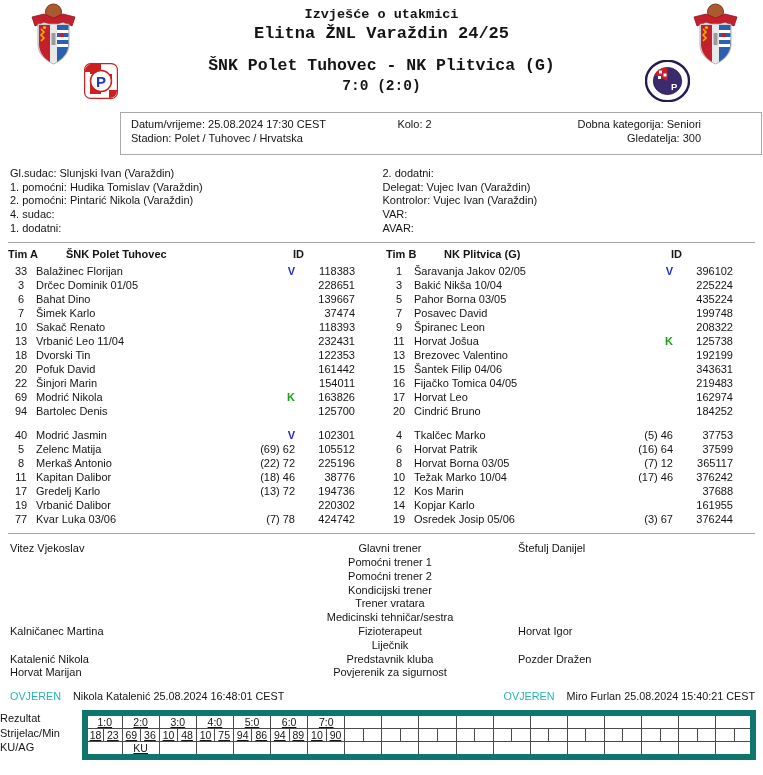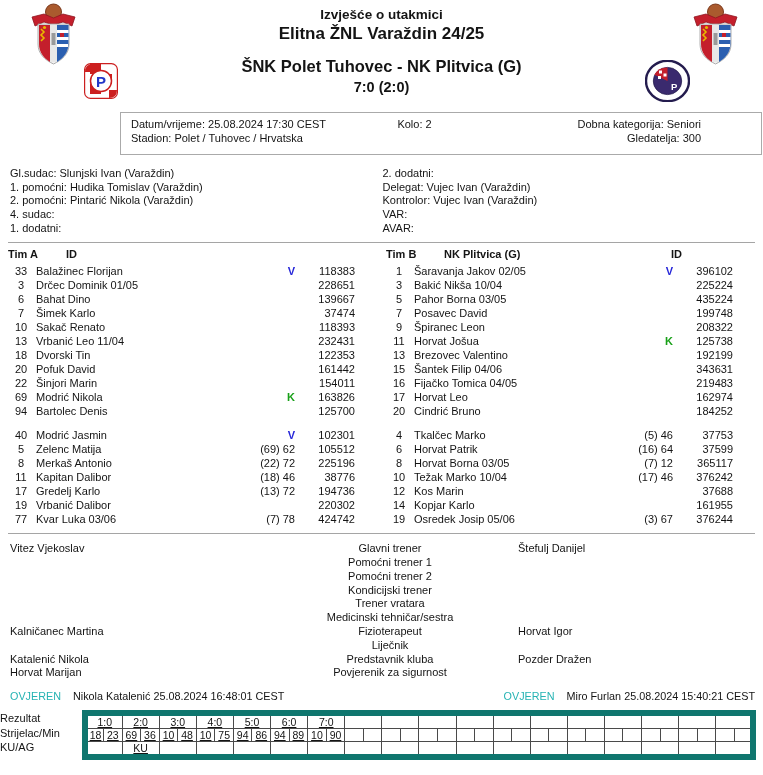--- a/index.html
+++ b/index.html
@@ -1,21 +1,21 @@
 <!DOCTYPE html>
 <html style="--v-col: #2626d8; --k-col: #18a018; --ovj-col: #25b3b3;"><head>
 <meta charset="utf-8">
 <style>
   html,body{margin:0;padding:0;background:#fff;}
   .page{width:763px;height:775px;position:relative;overflow:hidden;background:#fff;
         font-family:"Liberation Sans",sans-serif;font-size:11px;color:#141414;}
 
   
   .header{position:relative;height:108px;}
-  .h-center{text-align:center;padding-top:7px;}
+  .h-center{text-align:center;padding-top:7px;font-family:Liberation Mono, monospace;}
   .h-title{font-size:13.5px;font-weight:bold;}
   .h-comp{font-size:17px;font-weight:bold;margin-top:2px;}
   .h-match{font-size:16.5px;font-weight:bold;margin-top:13px;}
   .h-score{font-size:14.5px;font-weight:bold;margin-top:3px;}
   .crest-left{position:absolute;left:30px;top:3px;}
   .logo-home{position:absolute;left:84px;top:63px;}
   .crest-right{position:absolute;left:692px;top:3px;}
   .logo-away{position:absolute;left:645px;top:60px;}
 
   
@@ -148,20 +148,21 @@
         <div class="off-line">AVAR:</div>
       </div>
   </section>
 
   <hr class="rule">
 
   <section class="rosters">
     <div class="half">
       <div class="r-head">
         <span>Tim A</span>
+        <span>ŠNK Polet Tuhovec</span>
         <span class="idh">ID</span>
       </div>
       <div id="team-a-rows">
           <div class="r-row">
             <span class="num">33</span>
             <span class="pname">Balažinec Florijan</span>
             <span class="mk v">V</span>
             <span class="pid">118383</span>
           </div>
           <div class="r-row">

